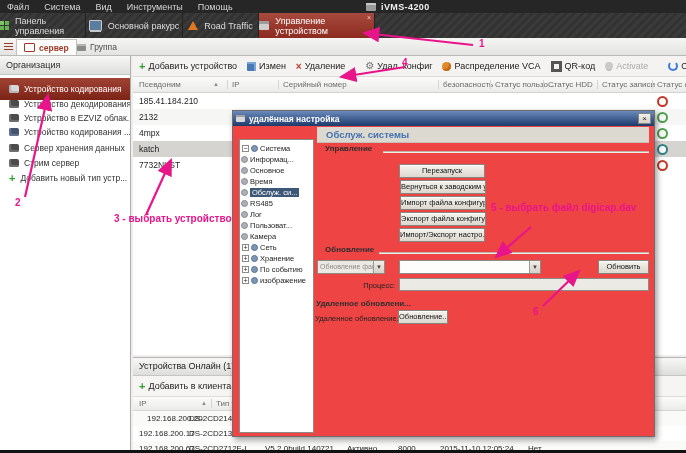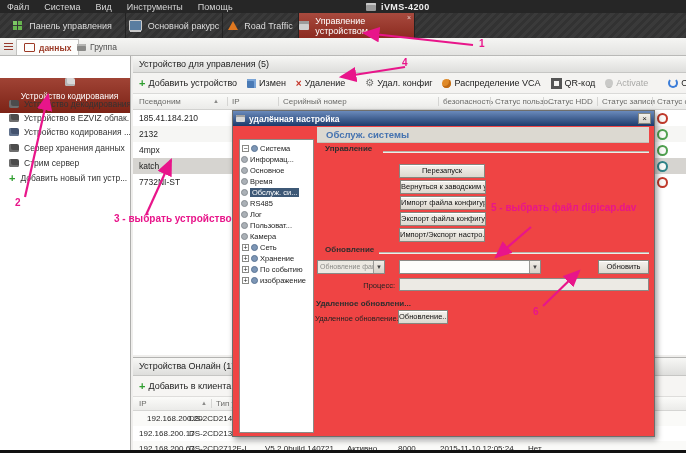--- a/index.html
+++ b/index.html
@@ -34,21 +34,21 @@
   .vtab.unsel{left:70px;color:#4c4c4c;}
   .ic-srv{width:9px;height:7px;border:1px solid #9c3a26;border-radius:1px;}
   .ic-grp{width:9px;height:7px;background:#8a8a88;border-radius:1px;box-shadow:inset 0 2px 0 #b5b5b3;}
   
   .sidebar{position:absolute;left:0;top:56px;width:131px;height:394px;background:#fff;
            border-right:1px solid #aeaeac;box-sizing:border-box;}
   .phead{background:linear-gradient(#f7f7f5,#dededc);border-bottom:1px solid #c6c6c4;
          font-size:9px;color:#2e2e2e;height:18px;line-height:18px;padding-left:6px;}
   .sitem{position:absolute;left:0;width:130px;height:14px;display:flex;align-items:center;gap:5px;
          padding-left:9px;font-size:8.5px;color:#333;box-sizing:border-box;white-space:nowrap;overflow:hidden;}
-  .sitem.sel{height:35px;background:linear-gradient(#a04335,#7c2316);color:#fff;flex-direction:column;}
+  .sitem.sel{height:22px;background:linear-gradient(#a04335,#7c2316);color:#fff;}
   .ic-cam{width:10px;height:8px;background:#4c4c4c;border-radius:2px;box-shadow:inset 2px -2px 0 #6e6e6e;flex:0 0 auto;}
   .ic-cam.lt{background:#d8d8d8;box-shadow:inset 2px -2px 0 #b5b5b5;}
   .ic-cam.bl{background:#44536e;box-shadow:inset 2px -2px 0 #62738e;}
   .plus{color:#2f9e2f;font-weight:bold;font-size:11px;line-height:10px;}
   
   .main{position:absolute;left:133px;top:56px;width:553px;height:299px;background:#fff;}
   .mainhead{height:16px;line-height:16px;background:linear-gradient(#f7f7f5,#dededc);
             border-bottom:1px solid #c6c6c4;font-size:9px;color:#222;padding-left:6px;}
   .dtoolbar{height:20px;background:#f4f3f1;border-bottom:1px solid #dadad8;display:flex;align-items:center;
             gap:10px;padding-left:6px;font-size:9px;color:#222;white-space:nowrap;}
@@ -128,21 +128,21 @@
     <span>Вид</span>
     <span>Инструменты</span>
     <span>Помощь</span>
   </div>
   <div class="apptitle">
     <span class="appico"></span>
     <b>iVMS-4200</b>
   </div>
 
   <div class="navbar">
-    <div class="ntab" style="width:126px">
+    <div class="ntab" style="width:86px">
       <span class="ic-grid">
           <i></i>
           <i></i>
           <i></i>
           <i></i>
         </span>
       <span>Панель управления</span>
     </div>
     <div class="ntab" style="width:97px">
       <span class="ic-mon"></span>
@@ -156,29 +156,30 @@
       <span class="ic-dev2"></span>
       <span>Управление устройством</span>
       <span class="tclose">×</span>
     </div>
   </div>
 
   <div class="tabstrip">
     <span class="burger"></span>
     <div class="vtab sel">
       <span class="ic-srv"></span>
-      <span>данных</span>
+      <span>сервер</span>
     </div>
     <div class="vtab unsel">
       <span class="ic-grp"></span>
       <span>Группа</span>
     </div>
   </div>
 
   <div class="sidebar">
+    <div class="phead">Организация</div>
     <div class="sitem sel" style="top:22px">
       <span class="ic-cam lt"></span>
       <span>Устройство кодирования</span>
     </div>
     <div class="sitem" style="top:41px">
       <span class="ic-cam"></span>
       <span>Устройство декодирования</span>
     </div>
     <div class="sitem" style="top:55px">
       <span class="ic-cam"></span>
@@ -196,21 +197,20 @@
       <span class="ic-cam"></span>
       <span>Стрим сервер</span>
     </div>
     <div class="sitem" style="top:115px">
       <span class="plus">+</span>
       <span>Добавить новый тип устр...</span>
     </div>
   </div>
 
   <div class="main">
-    <div class="mainhead">Устройство для управления (5)</div>
     <div class="dtoolbar">
       <span class="tbi">
         <span class="plus gi">+</span>
         <span>Добавить устройство</span>
       </span>
       <span class="tbi">
         <span class="ic-edit"></span>
         <span>Измен</span>
       </span>
       <span class="tbi">

